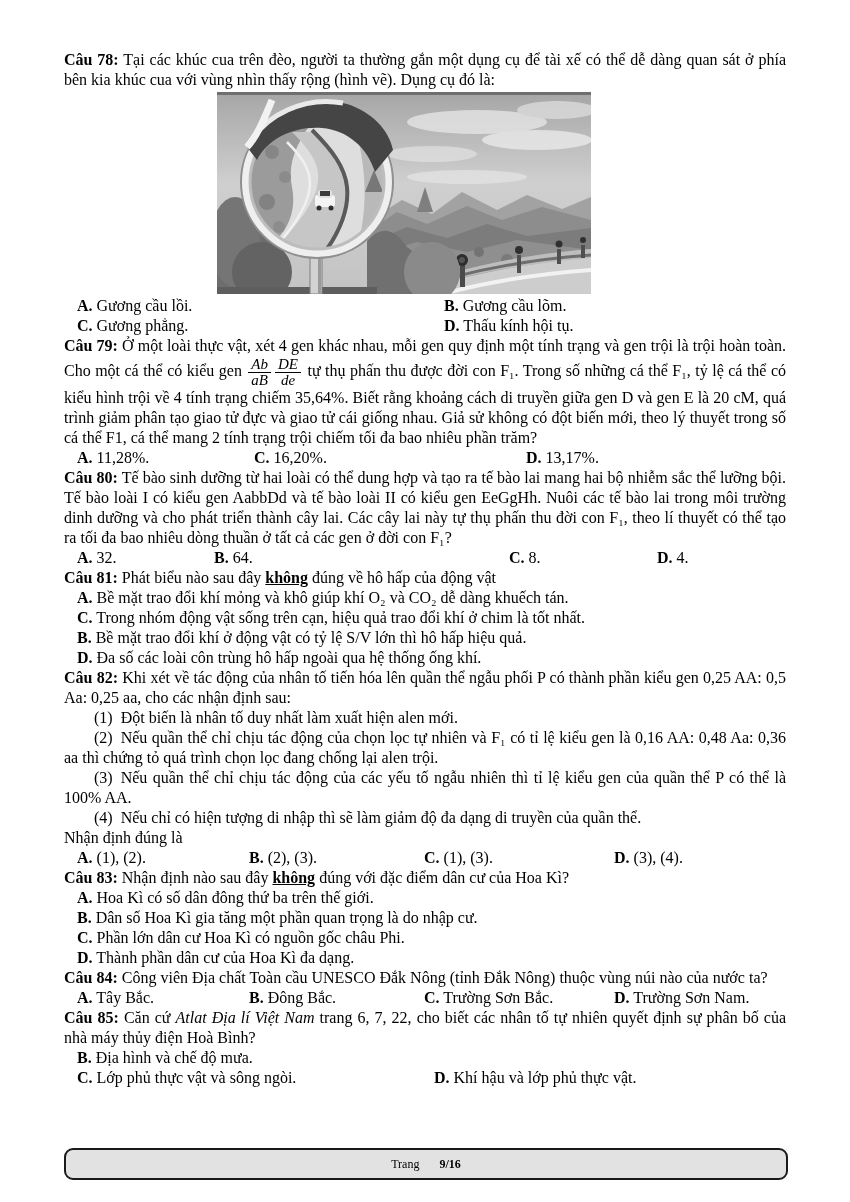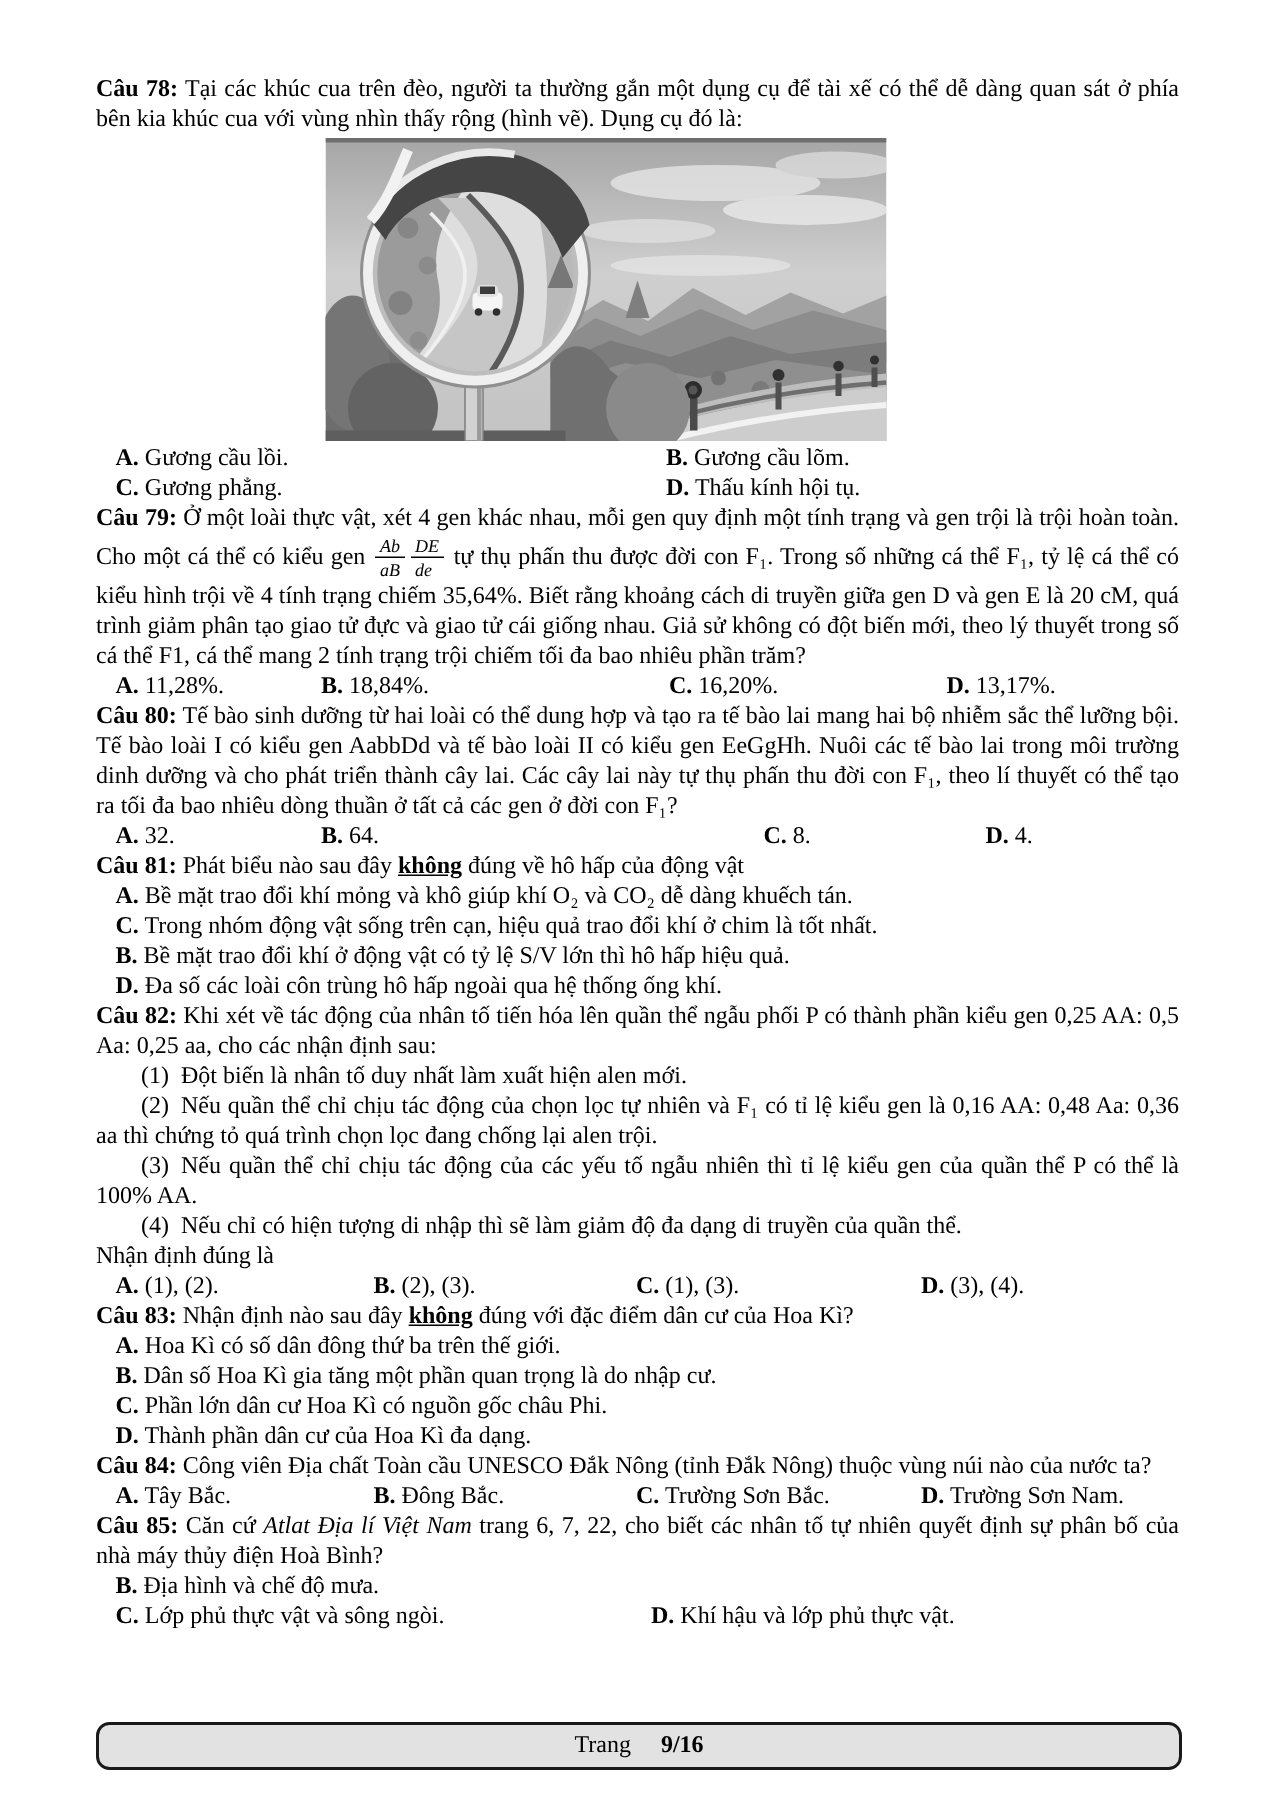--- a/index.html
+++ b/index.html
@@ -6,40 +6,40 @@
   body{
     width:850px;height:1202px;background:#ffffff;position:relative;overflow:hidden;
     font-family:"Liberation Serif","DejaVu Serif",serif;
     font-size:16px;line-height:20px;color:#000;
   }
   .content{position:absolute;top:50px;left:64px;width:722px;}
   p{margin:0;text-align:justify;}
   .qlabel{font-weight:bold;}
   .optrow{display:grid;padding-left:13px;}
   .g78{grid-template-columns:367px 1fr;}
-  .g79{grid-template-columns:137px 232px 185px 1fr;}
+  .g79{grid-template-columns:137px 232px 185px 1fr;gap:40px;}
   .g80{grid-template-columns:137px 295px 148px 1fr;}
   .g8284{grid-template-columns:172px 175px 190px 1fr;}
   .g85{grid-template-columns:357px 1fr;}
   .optline{padding-left:13px;text-align:left;}
   .ol{font-weight:bold;}
   .stmt{text-indent:30px;}
   .snum{margin-right:8px;}
   .bold{font-weight:bold;text-decoration:underline;}
   .ital{font-style:italic;}
-  .frac{display:inline-block;vertical-align:middle;
-        font-style:italic;font-size:12px;line-height:16px;margin:0 2px;}
+  .frac{display:inline-block;vertical-align:middle;text-align:center;
+        font-style:italic;font-size:15px;line-height:16px;margin:0 2px;}
   .frac .num{border-bottom:1px solid #000;padding:0 3px;}
   .frac .den{padding:0 3px;}
   .figwrap{margin:2px 0 2px 153px;width:374px;height:202px;}
   .footer{
     position:absolute;left:64px;right:62px;bottom:22px;height:28px;
     background:#e2e2e2;border:2px solid #1a1a1a;border-radius:9px;
     display:flex;align-items:center;justify-content:center;
-    font-size:16px;
+    font-size:12px;
   }
   .footer b{margin-left:20px;}
 </style>
 </head>
 <body>
 
 <div class="content">
 
   <p><b class="qlabel">Câu 78:</b><span> Tại các khúc cua trên đèo, người ta thường gắn một dụng cụ để tài xế có thể dễ dàng quan sát ở phía bên kia khúc cua với vùng nhìn thấy rộng (hình vẽ). Dụng cụ đó là:</span></p>
 
@@ -151,21 +151,20 @@
     <span><b class="ol">B.</b> <span>Gương cầu lõm.</span></span>
   </div>
   <div class="optrow g78">
     <span><b class="ol">C.</b> <span>Gương phẳng.</span></span>
     <span><b class="ol">D.</b> <span>Thấu kính hội tụ.</span></span>
   </div>
 
   <p><b class="qlabel">Câu 79:</b><span> Ở một loài thực vật, xét 4 gen khác nhau, mỗi gen quy định một tính trạng và gen trội là trội hoàn toàn. Cho một cá thể có kiểu gen </span><span class="frac"><span class="num">Ab</span><span class="den" style="display:block">aB</span></span><span class="frac"><span class="num">DE</span><span class="den" style="display:block">de</span></span><span> tự thụ phấn thu được đời con F₁. Trong số những cá thể F₁, tỷ lệ cá thể có kiểu hình trội về 4 tính trạng chiếm 35,64%. Biết rằng khoảng cách di truyền giữa gen D và gen E là 20 cM, quá trình giảm phân tạo giao tử đực và giao tử cái giống nhau. Giả sử không có đột biến mới, theo lý thuyết trong số cá thể F1, cá thể mang 2 tính trạng trội chiếm tối đa bao nhiêu phần trăm?</span></p>
   <div class="optrow g79">
     <span><b class="ol">A.</b> <span>11,28%.</span></span>
-    <span><b class="ol">B.</b> <span>18,84%.</span></span>
     <span><b class="ol">C.</b> <span>16,20%.</span></span>
     <span><b class="ol">D.</b> <span>13,17%.</span></span>
   </div>
 
   <p><b class="qlabel">Câu 80:</b><span> Tế bào sinh dưỡng từ hai loài có thể dung hợp và tạo ra tế bào lai mang hai bộ nhiễm sắc thể lưỡng bội. Tế bào loài I có kiểu gen AabbDd và tế bào loài II có kiểu gen EeGgHh. Nuôi các tế bào lai trong môi trường dinh dưỡng và cho phát triển thành cây lai. Các cây lai này tự thụ phấn thu đời con F₁, theo lí thuyết có thể tạo ra tối đa bao nhiêu dòng thuần ở tất cả các gen ở đời con F₁?</span></p>
   <div class="optrow g80">
     <span><b class="ol">A.</b> <span>32.</span></span>
     <span><b class="ol">B.</b> <span>64.</span></span>
     <span><b class="ol">C.</b> <span>8.</span></span>
     <span><b class="ol">D.</b> <span>4.</span></span>

